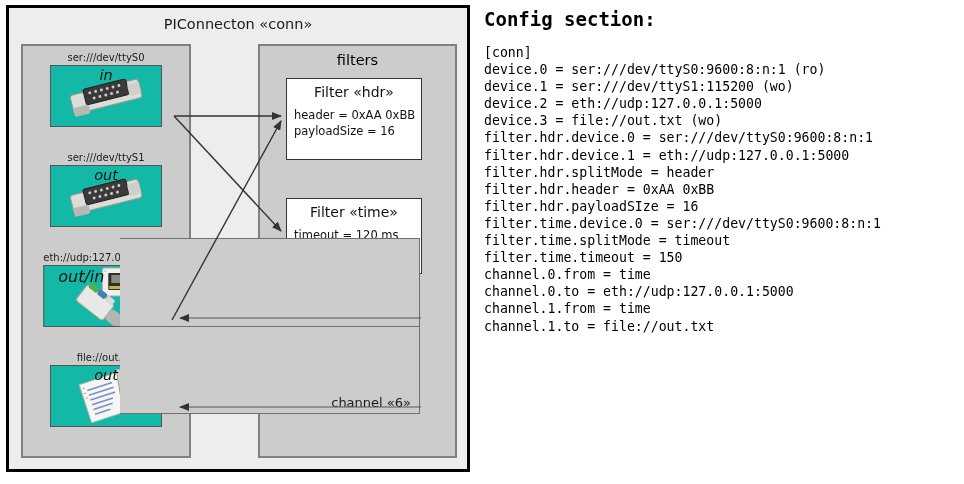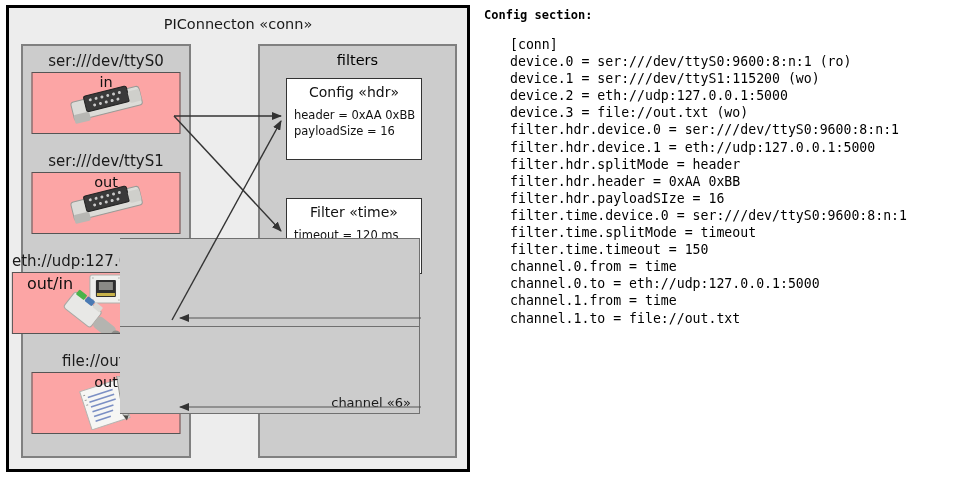--- a/index.html
+++ b/index.html
@@ -72,32 +72,33 @@
   }
 
   
   .device-node {
     position: absolute;
     left: 50%;
     transform: translateX(-50%);
   }
   .device-label {
     text-align: center;
-    font-size: 15px;
+    font-size: 10px;
     color: #1a1a1a;
     margin-bottom: 2px;
     white-space: nowrap;
   }
   .device-box {
-    width: 149px;
+    width: 112px;
     height: 62px;
-    background: #fca5a5;
+    background: #14b8a6;
     border: 1.5px solid #555555;
     box-sizing: border-box;
     position: relative;
+    font-style: italic;
   }
   .device-dir {
     position: absolute;
     top: 1px;
     width: 100%;
     text-align: center;
     font-size: 14.5px;
     color: #111111;
     z-index: 3;
   }
@@ -162,31 +163,30 @@
   
   #config-section {
     position: absolute;
     left: 484px;
     top: 8px;
     width: 476px;
   }
   #config-heading {
     font-family: "DejaVu Sans Mono", monospace;
     font-weight: bold;
-    font-size: 12px;
+    font-size: 19px;
     color: #000000;
     margin-bottom: 14px;
   }
   #config-body {
     font-family: "DejaVu Sans Mono", monospace;
     font-size: 13.2px;
     line-height: 17.1px;
     color: #000000;
     white-space: pre;
-    margin-left: 26px;
   }
 </style>
 </head>
 <body>
 
 <div id="diagram">
 
   <div class="diagram-title">PIConnecton «conn»</div>
 
   <div id="devices-panel">
@@ -312,21 +312,21 @@
           </svg>
         </div>
       </div>
     </div>
   </div>
 
   <div id="filters-panel">
     <div class="filters-title">filters</div>
 
     <div class="filter-box" style="left:26px; top:32px; width:136px; height:82px;">
-      <div class="filter-title">Config «hdr»</div>
+      <div class="filter-title">Filter «hdr»</div>
       <div class="filter-props" style="white-space:pre;">header = 0xAA 0xBB
 payloadSize = 16</div>
     </div>
 
     <div class="filter-box" style="left:26px; top:152px; width:136px; height:76px;">
       <div class="filter-title">Filter «time»</div>
       <div class="filter-props" style="white-space:pre;">timeout = 120 ms</div>
     </div>
 
     <div class="channel-box" style="left:-140px; top:192px; width:300px; height:108px; border-left:none;">

